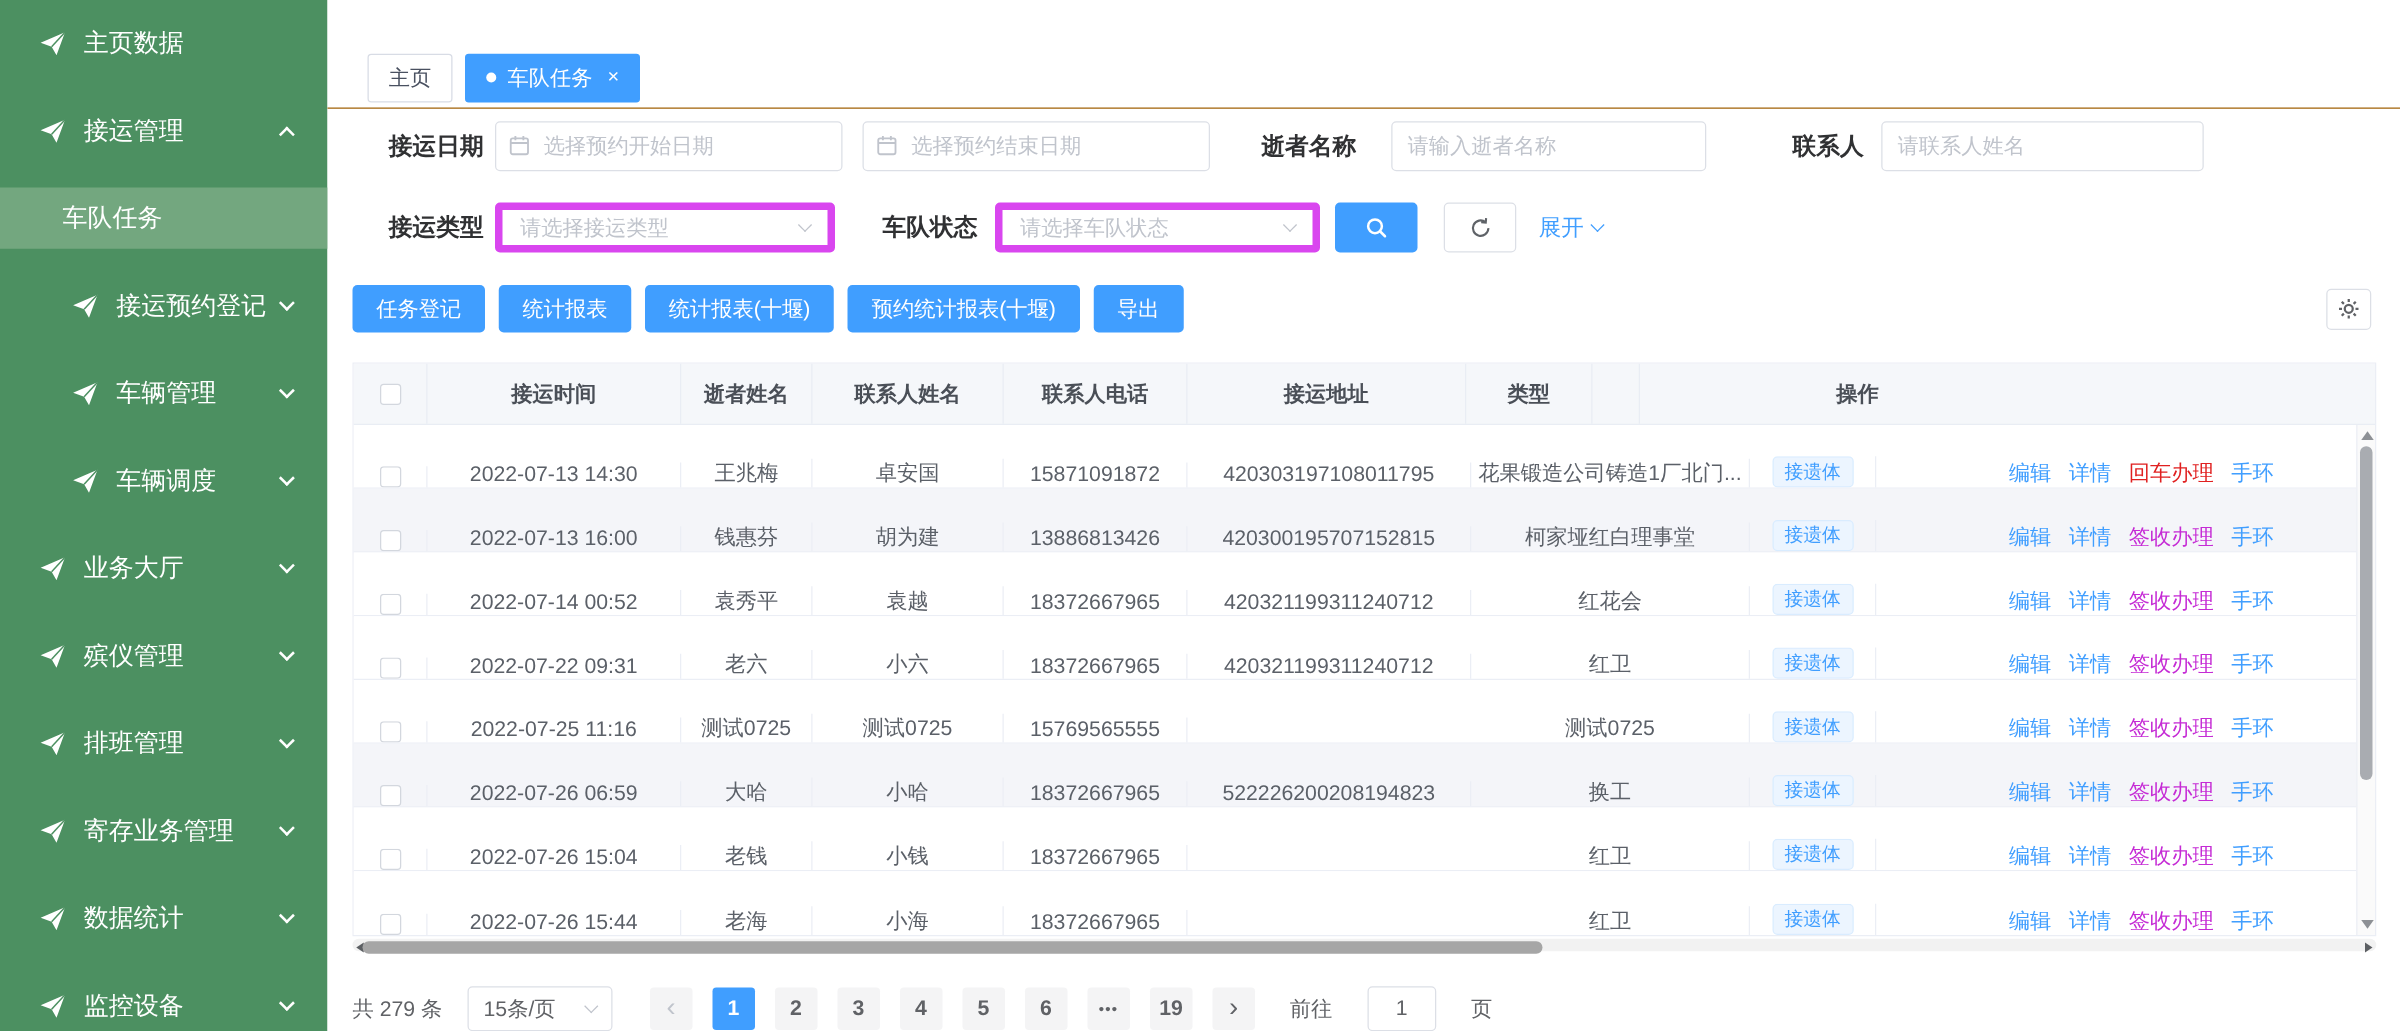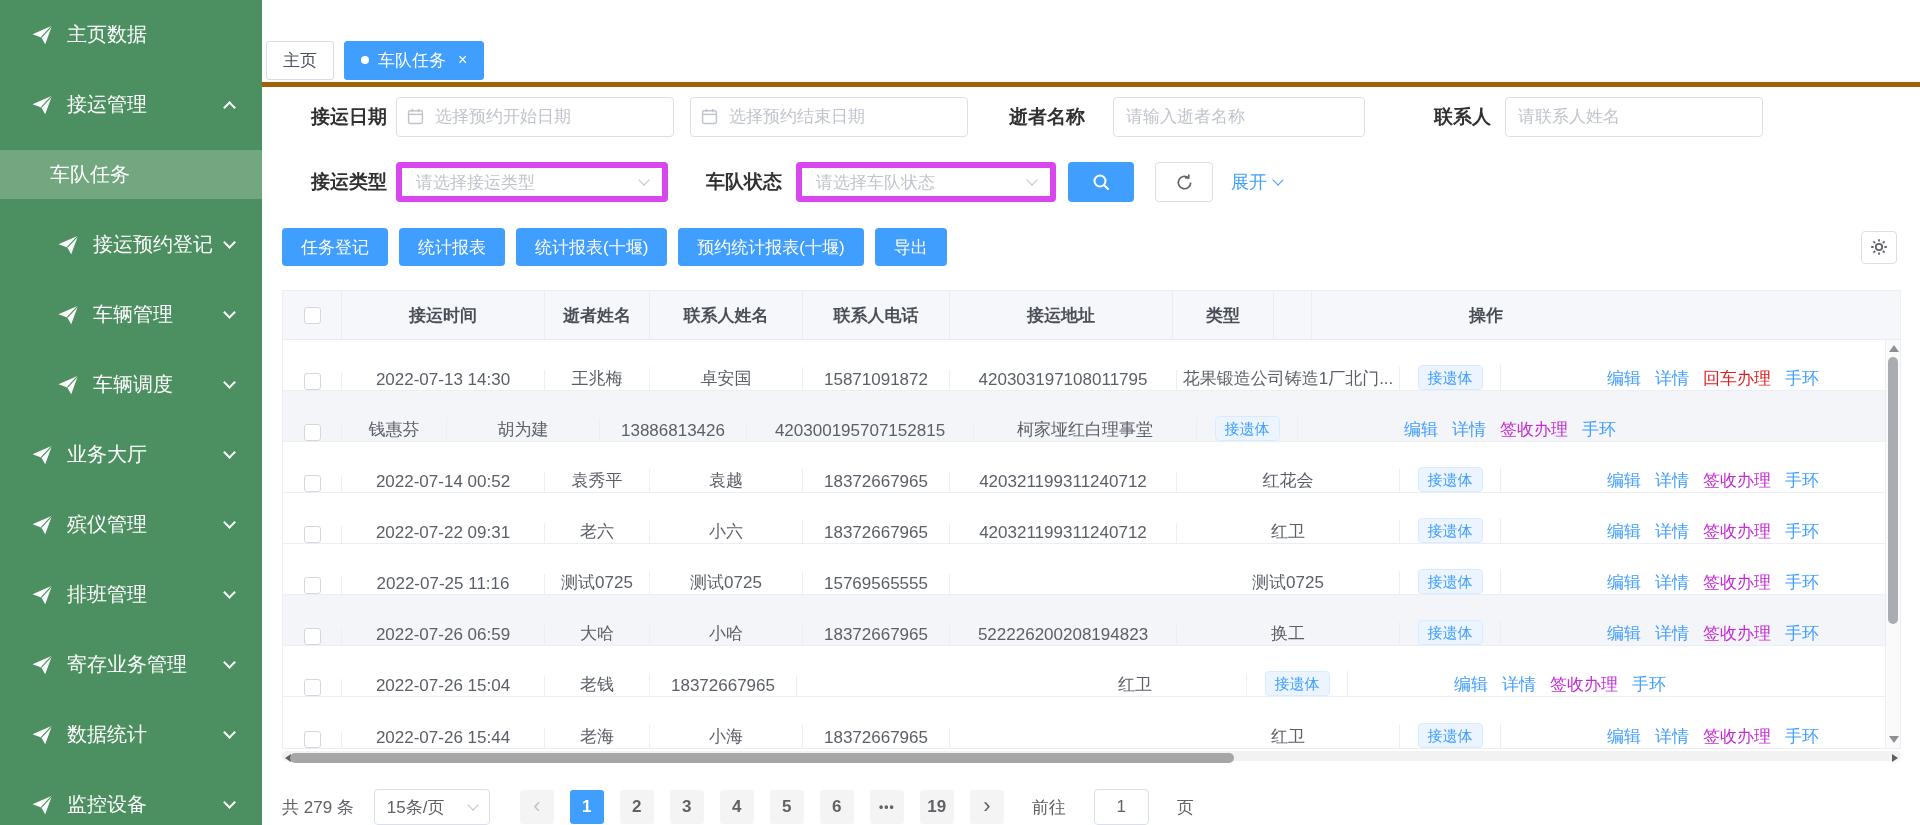--- a/index.html
+++ b/index.html
@@ -16,22 +16,22 @@
   .side-item.active { background:#73a77f; }
   .plane-icon { margin-right:14px; display:flex; align-items:center; }
   .chev { position:absolute; right:28px; width:9px; height:9px;
           border-right:2px solid #fff; border-bottom:2px solid #fff; }
   .chev.chev-down { transform:rotate(45deg); top:18px; }
   .chev.chev-up   { transform:rotate(225deg); top:23px; }
 
   
   .main { flex:1; display:flex; flex-direction:column; background:#fff; }
 
-  .tabbar { height:69px; display:flex; align-items:center; padding-left:4px; gap:10px;
-            border-bottom:5px solid #a16207;margin-top:38px; }
+  .tabbar { height:69px; display:flex; align-items:center; padding-left:32px; gap:10px;
+            border-bottom:1px solid #a16207;margin-top:38px; }
   .tab { height:39px; display:flex; align-items:center; padding:0 16px; font-size:17px;
          border:1px solid #d8dce5; color:#495060; border-radius:3px; background:#fff; cursor:pointer; }
   .tab.active { background:#409eff; border-color:#409eff; color:#fff; }
   .tab-dot { width:8px; height:8px; border-radius:50%; background:#fff; margin-right:9px; }
   .tab-close { margin-left:12px; font-size:16px; line-height:1; cursor:pointer; }
 
   
   .filters { padding:10px 0 0 20px; }
   .frow { display:flex; align-items:center; height:40px; }
   .frow1 { margin-bottom:25px; }
@@ -418,20 +418,21 @@
               <a class="act-red">回车办理</a>
               <a>手环</a>
             </div>
             <span class="sliver">丨</span>
           </div>
 
           <div class="trow striped">
             <div class="td c0">
               <span class="checkbox"></span>
             </div>
+            <div class="td c1">2022-07-13 16:00</div>
             <div class="td c2">钱惠芬</div>
             <div class="td c3">胡为建</div>
             <div class="td c4">13886813426</div>
             <div class="td c5">420300195707152815</div>
             <div class="td c6">柯家垭红白理事堂</div>
             <div class="td c7">
               <span class="badge">接遗体</span>
             </div>
             <div class="td c8"></div>
             <div class="td c9 ops">
@@ -534,20 +535,21 @@
             </div>
             <span class="sliver">⋮</span>
           </div>
 
           <div class="trow">
             <div class="td c0">
               <span class="checkbox"></span>
             </div>
             <div class="td c1">2022-07-26 15:04</div>
             <div class="td c2">老钱</div>
+            <div class="td c3">小钱</div>
             <div class="td c4">18372667965</div>
             <div class="td c5"></div>
             <div class="td c6">红卫</div>
             <div class="td c7">
               <span class="badge">接遗体</span>
             </div>
             <div class="td c8"></div>
             <div class="td c9 ops">
               <a>编辑</a>
               <a>详情</a>

